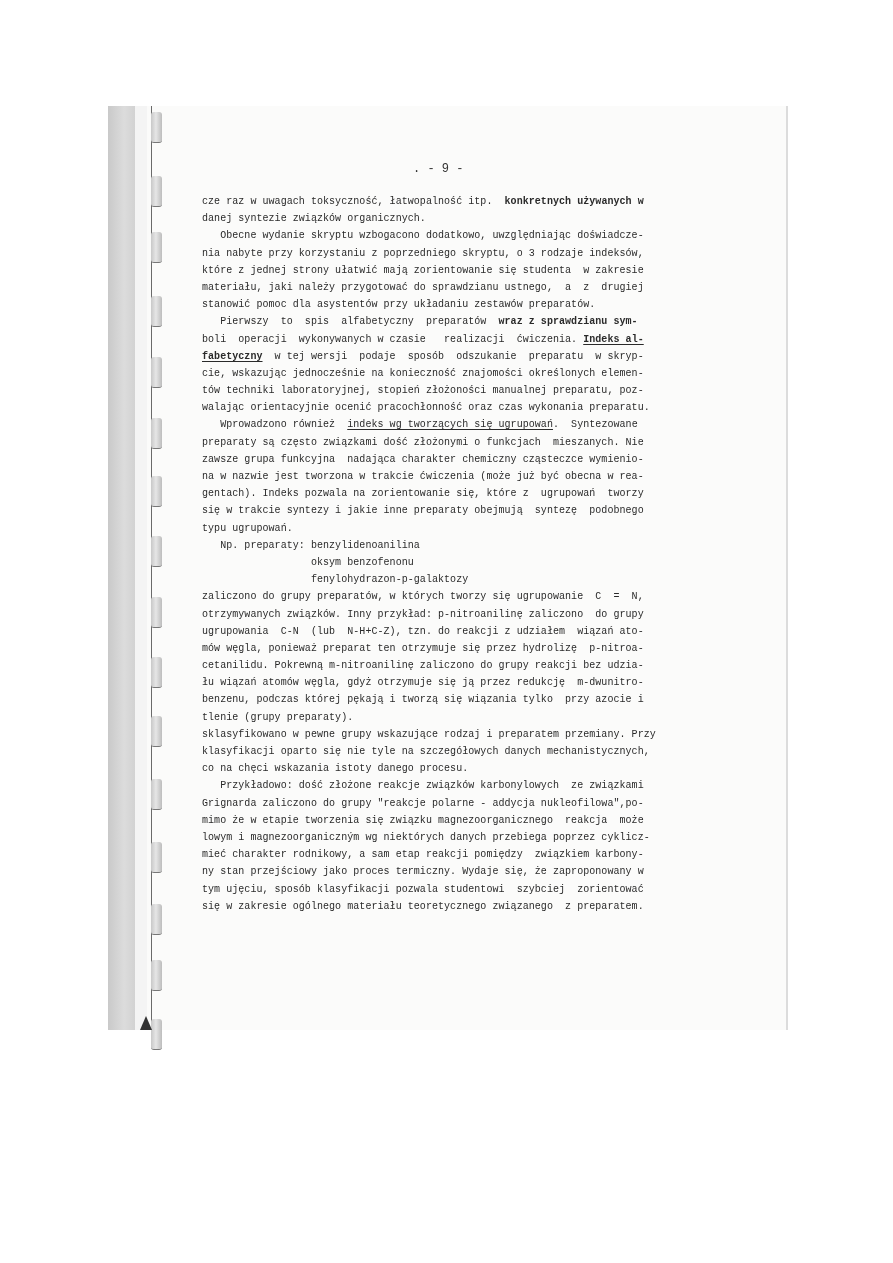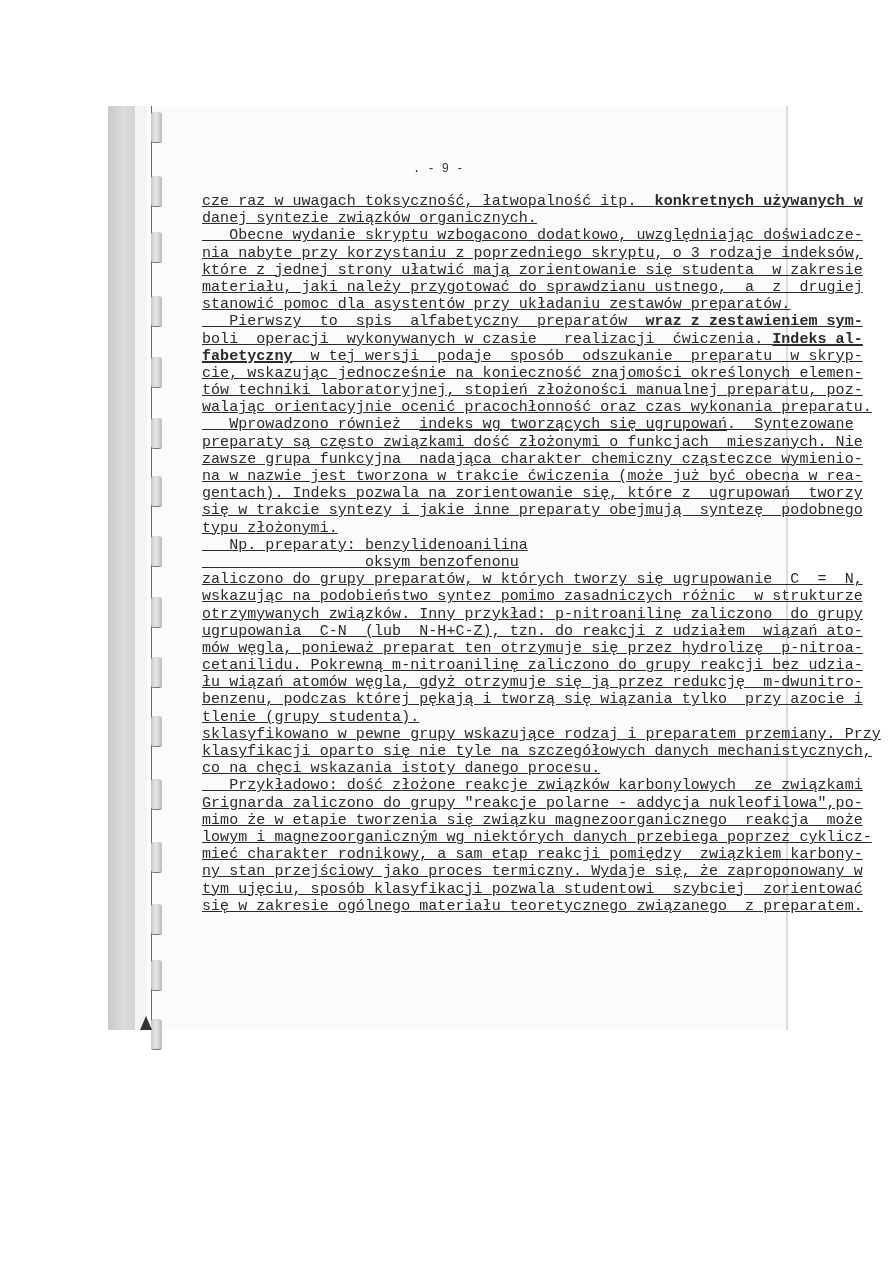--- a/index.html
+++ b/index.html
@@ -34,22 +34,22 @@
   .right-edge {
     position: absolute; left: 786px; top: 106px; width: 2px; height: 924px;
     background: #dcdcdc;
   }
   .page-number {
     position: absolute; left: 413px; top: 162px;
     font-family: "Liberation Mono", monospace; font-size: 12px; color: #333;
   }
   .text {
     position: absolute; left: 202px; top: 193px; width: 500px;
-    font-family: "Liberation Mono", monospace; font-size: 15px; line-height: 17.2px;
-    color: #2a2a2a; letter-spacing: 0.05px; text-decoration: underline;
+    font-family: "Liberation Mono", monospace; font-size: 10px; line-height: 17.2px;
+    color: #2a2a2a; letter-spacing: 0.05px;
   }
   .line { white-space: pre; height: 17.2px; }
   .u { text-decoration: underline; text-decoration-thickness: 1px; text-underline-offset: 2px; }
   .b { font-weight: bold; }
 </style>
 </head>
 <body>
 
 <div class="scan"></div>
 <div class="binding"></div>
@@ -79,44 +79,44 @@
 <div class="page-number">. - 9 -</div>
 
 <div class="text" id="body-text">
     <div class="line"><span>cze raz w uwagach toksyczność, łatwopalność itp.  </span><span class="b">konkretnych używanych w</span></div>
     <div class="line"><span>danej syntezie związków organicznych.</span></div>
     <div class="line"><span>   Obecne wydanie skryptu wzbogacono dodatkowo, uwzględniając doświadcze-</span></div>
     <div class="line"><span>nia nabyte przy korzystaniu z poprzedniego skryptu, o 3 rodzaje indeksów,</span></div>
     <div class="line"><span>które z jednej strony ułatwić mają zorientowanie się studenta  w zakresie</span></div>
     <div class="line"><span>materiału, jaki należy przygotować do sprawdzianu ustnego,  a  z  drugiej</span></div>
     <div class="line"><span>stanowić pomoc dla asystentów przy układaniu zestawów preparatów.</span></div>
-    <div class="line"><span>   Pierwszy  to  spis  alfabetyczny  preparatów  </span><span class="b">wraz z zestawieniem sym-</span></div>
+    <div class="line"><span>   Pierwszy  to  spis  alfabetyczny  preparatów  </span><span class="b">wraz z sprawdzianu sym-</span></div>
     <div class="line"><span>boli  operacji  wykonywanych w czasie   realizacji  ćwiczenia. </span><span class="u b">Indeks al-</span></div>
     <div class="line"><span class="u b">fabetyczny</span><span>  w tej wersji  podaje  sposób  odszukanie  preparatu  w skryp-</span></div>
     <div class="line"><span>cie, wskazując jednocześnie na konieczność znajomości określonych elemen-</span></div>
     <div class="line"><span>tów techniki laboratoryjnej, stopień złożoności manualnej preparatu, poz-</span></div>
     <div class="line"><span>walając orientacyjnie ocenić pracochłonność oraz czas wykonania preparatu.</span></div>
     <div class="line"><span>   Wprowadzono również  </span><span class="u">indeks wg tworzących się ugrupowań</span><span>.  Syntezowane</span></div>
     <div class="line"><span>preparaty są często związkami dość złożonymi o funkcjach  mieszanych. Nie</span></div>
     <div class="line"><span>zawsze grupa funkcyjna  nadająca charakter chemiczny cząsteczce wymienio-</span></div>
     <div class="line"><span>na w nazwie jest tworzona w trakcie ćwiczenia (może już być obecna w rea-</span></div>
     <div class="line"><span>gentach). Indeks pozwala na zorientowanie się, które z  ugrupowań  tworzy</span></div>
     <div class="line"><span>się w trakcie syntezy i jakie inne preparaty obejmują  syntezę  podobnego</span></div>
-    <div class="line"><span>typu złożonymi.</span></div>
+    <div class="line"><span>typu ugrupowań.</span></div>
     <div class="line"><span>   Np. preparaty: benzylidenoanilina</span></div>
     <div class="line"><span>                  oksym benzofenonu</span></div>
+    <div class="line"><span>                  fenylohydrazon-p-galaktozy</span></div>
     <div class="line"><span>zaliczono do grupy preparatów, w których tworzy się ugrupowanie  C  =  N,</span></div>
-    <div class="line"><span>wskazując na podobieństwo syntez pomimo zasadniczych różnic  w strukturze</span></div>
     <div class="line"><span>otrzymywanych związków. Inny przykład: p-nitroanilinę zaliczono  do grupy</span></div>
     <div class="line"><span>ugrupowania  C-N  (lub  N-H+C-Z), tzn. do reakcji z udziałem  wiązań ato-</span></div>
     <div class="line"><span>mów węgla, ponieważ preparat ten otrzymuje się przez hydrolizę  p-nitroa-</span></div>
     <div class="line"><span>cetanilidu. Pokrewną m-nitroanilinę zaliczono do grupy reakcji bez udzia-</span></div>
     <div class="line"><span>łu wiązań atomów węgla, gdyż otrzymuje się ją przez redukcję  m-dwunitro-</span></div>
     <div class="line"><span>benzenu, podczas której pękają i tworzą się wiązania tylko  przy azocie i</span></div>
-    <div class="line"><span>tlenie (grupy studenta).</span></div>
+    <div class="line"><span>tlenie (grupy preparaty).</span></div>
     <div class="line"><span>sklasyfikowano w pewne grupy wskazujące rodzaj i preparatem przemiany. Przy</span></div>
     <div class="line"><span>klasyfikacji oparto się nie tyle na szczegółowych danych mechanistycznych,</span></div>
     <div class="line"><span>co na chęci wskazania istoty danego procesu.</span></div>
     <div class="line"><span>   Przykładowo: dość złożone reakcje związków karbonylowych  ze związkami</span></div>
     <div class="line"><span>Grignarda zaliczono do grupy "reakcje polarne - addycja nukleofilowa",po-</span></div>
     <div class="line"><span>mimo że w etapie tworzenia się związku magnezoorganicznego  reakcja  może</span></div>
     <div class="line"><span>lowym i magnezoorganiczným wg niektórych danych przebiega poprzez cyklicz-</span></div>
     <div class="line"><span>mieć charakter rodnikowy, a sam etap reakcji pomiędzy  związkiem karbony-</span></div>
     <div class="line"><span>ny stan przejściowy jako proces termiczny. Wydaje się, że zaproponowany w</span></div>
     <div class="line"><span>tym ujęciu, sposób klasyfikacji pozwala studentowi  szybciej  zorientować</span></div>

